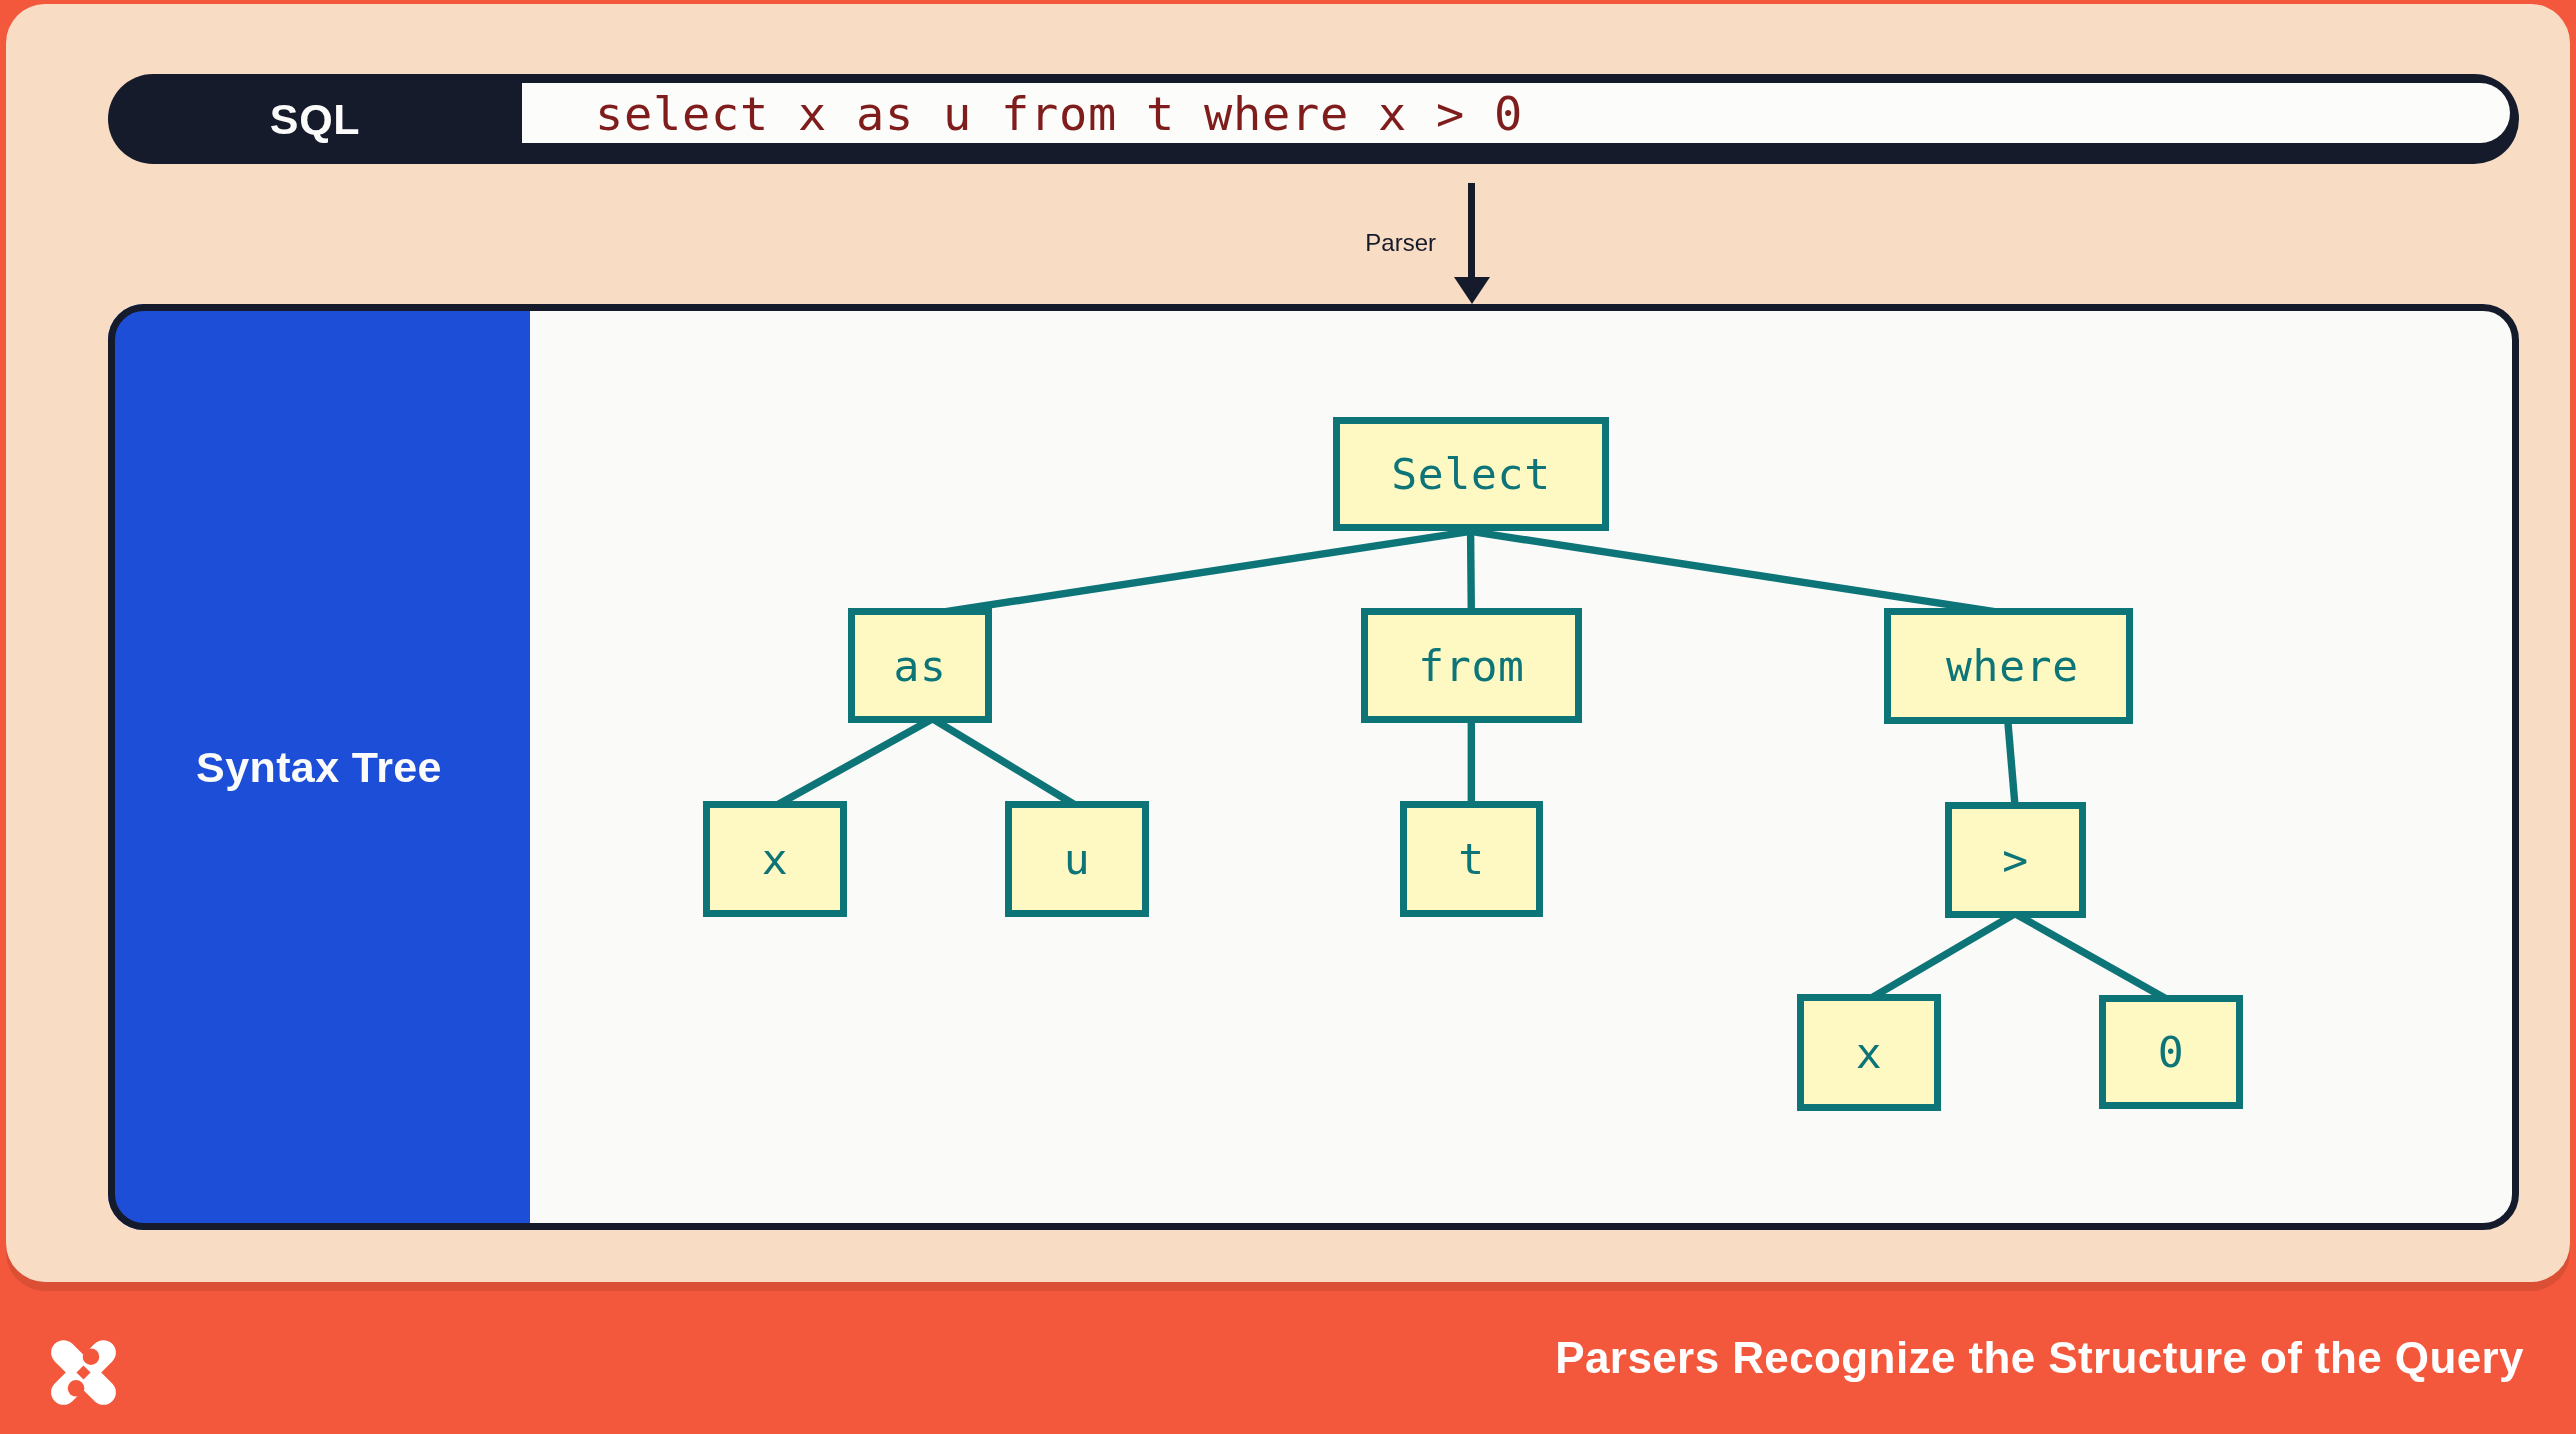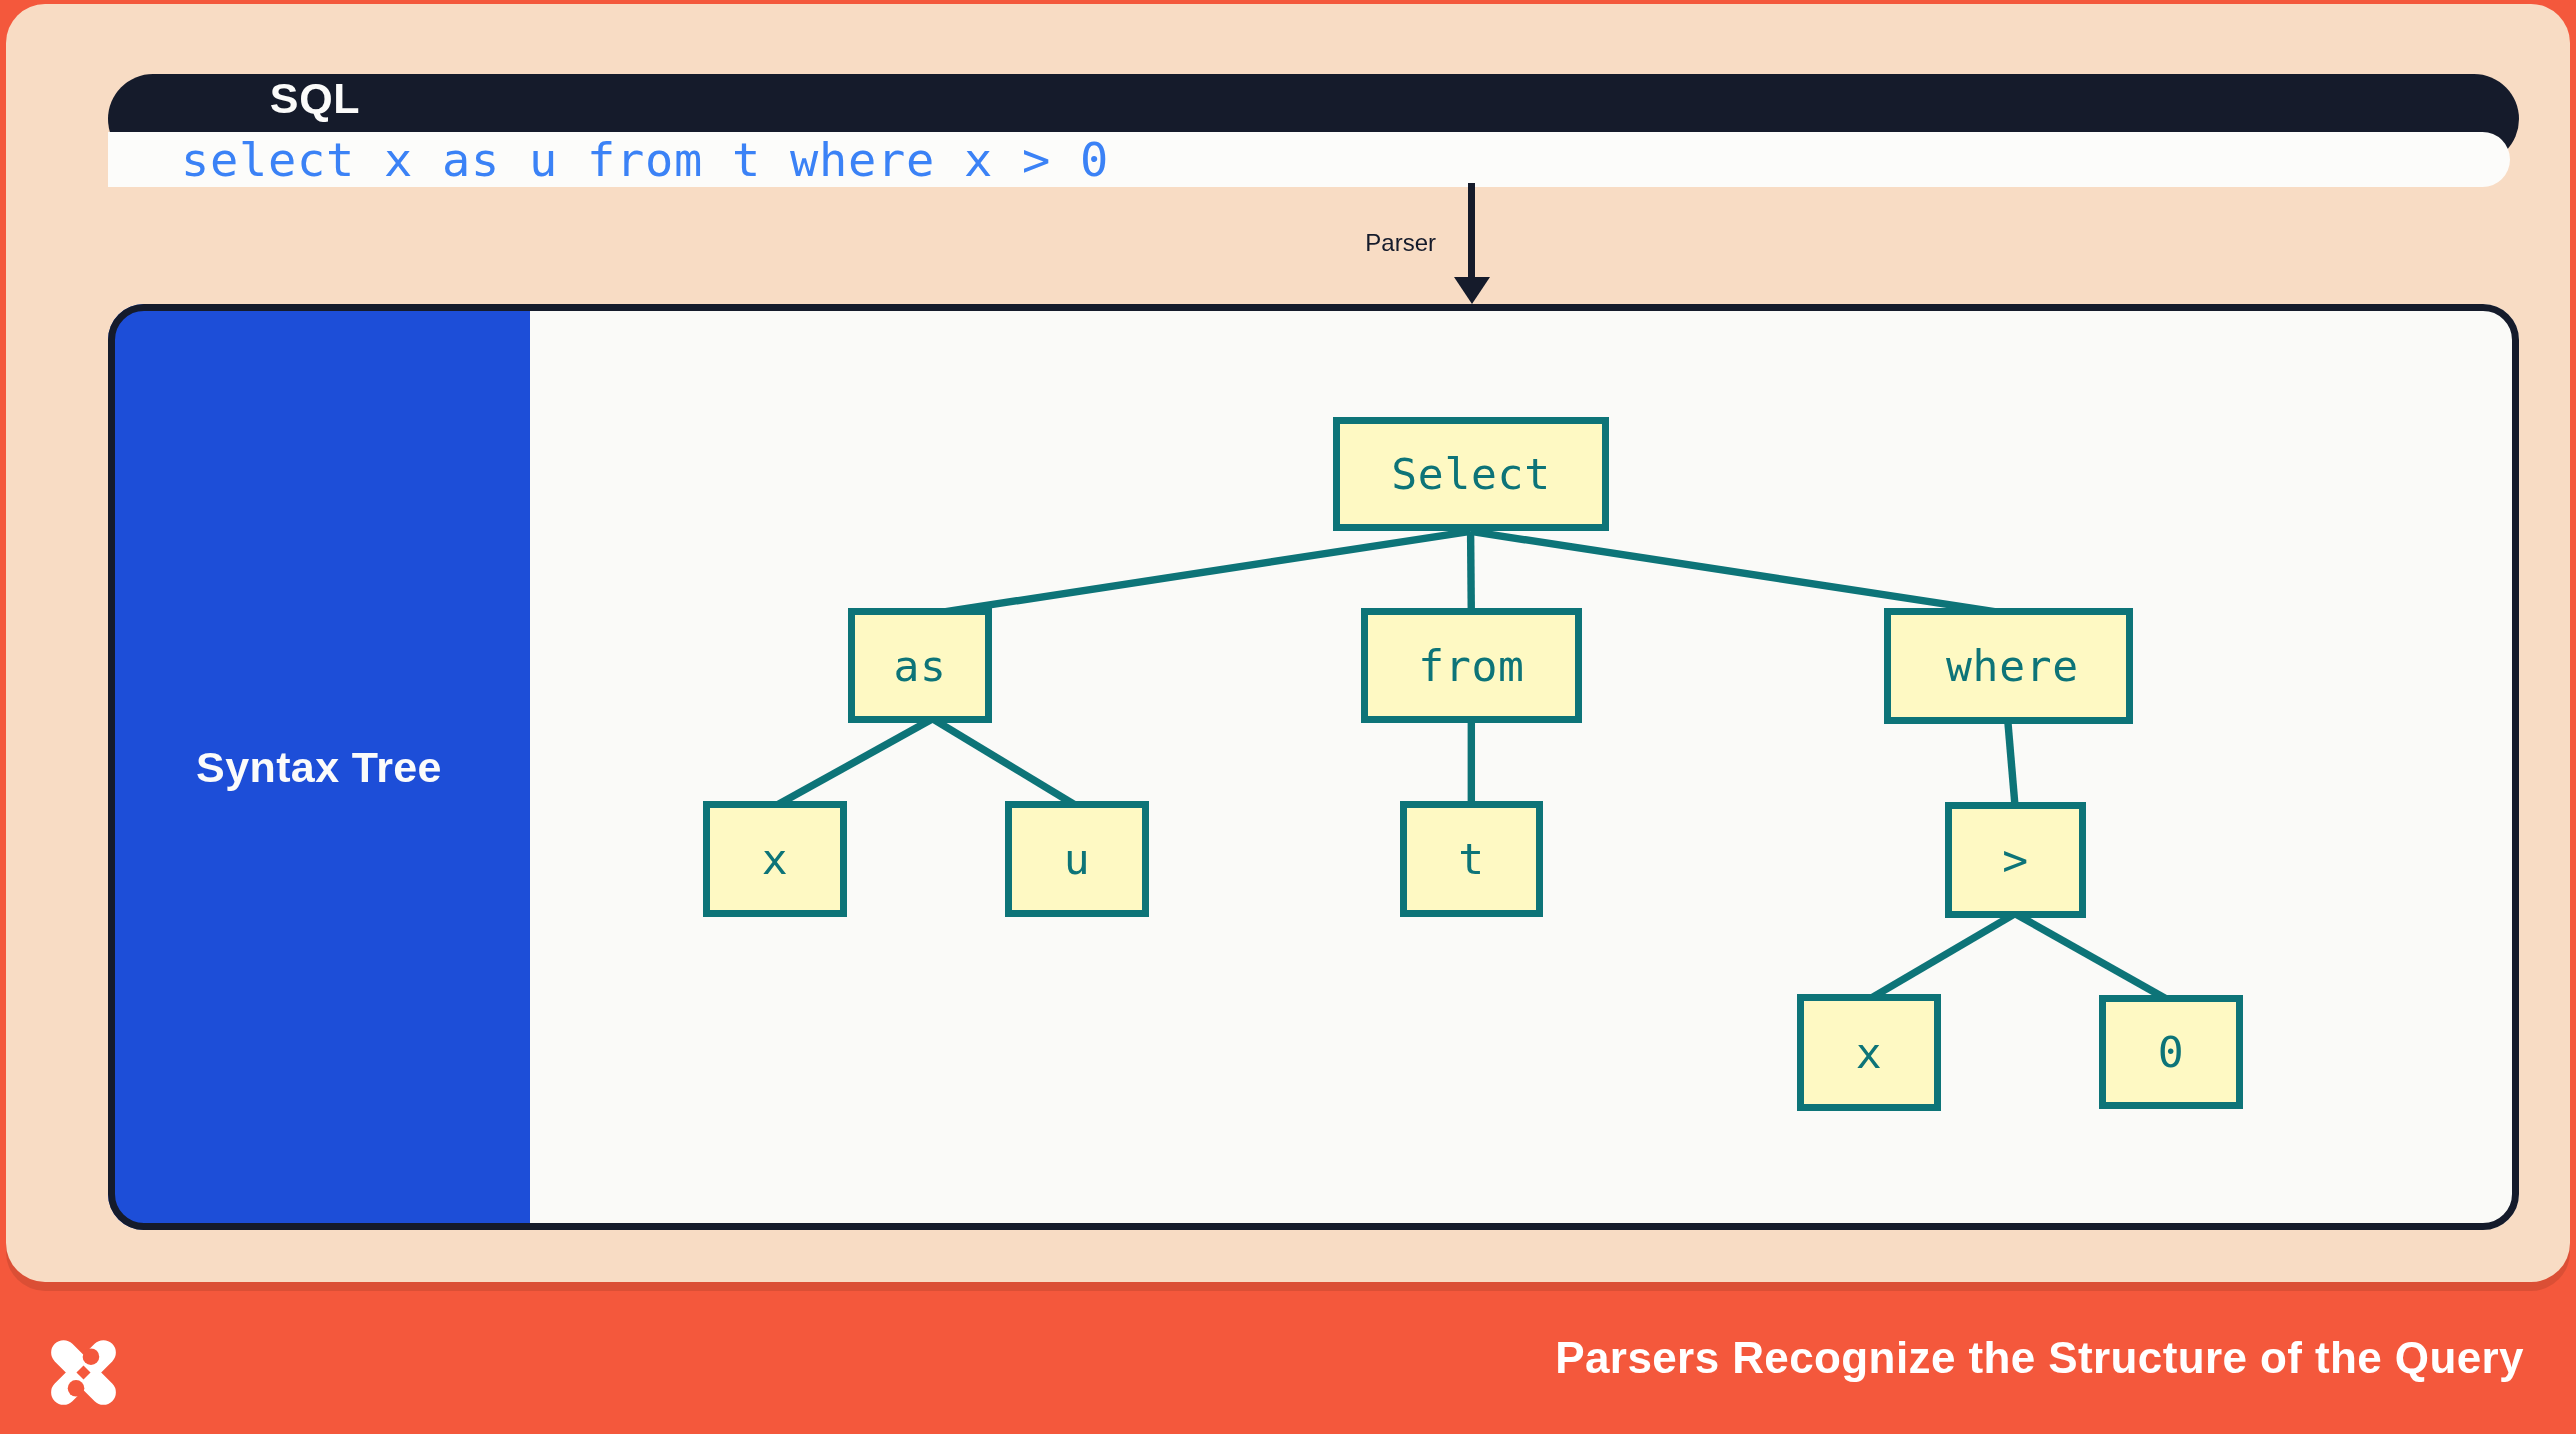--- a/index.html
+++ b/index.html
@@ -12,31 +12,31 @@
   }
   .peach-panel{
     position:absolute;left:6px;top:4.4px;width:2564px;height:1278px;
     background:#f8dcc4;border-radius:39px;
     box-shadow:0 9px 0 rgba(0,0,0,0.10);
   }
   
   .sql-pill{
     position:absolute;left:108px;top:74px;width:2411px;height:90px;
     background:#151b2b;border-radius:59px;
-    display:flex;align-items:stretch;box-sizing:border-box;flex-direction:column;
+    display:flex;align-items:stretch;box-sizing:border-box;
   }
   .sql-pill-label{
     width:414px;display:flex;align-items:center;justify-content:center;
     color:#fbfbfa;font-size:43px;font-weight:bold;letter-spacing:0.7px;
   }
   .sql-pill-body{
     flex:1;margin:9px 9px 21px 0;background:#fcfcfa;
     border-radius:0 47px 47px 0;
     display:flex;align-items:center;padding-left:73px;box-sizing:border-box;
-    color:#3b82f6;
+    color:#7f1d1d;
     font-family:"DejaVu Sans Mono", monospace;
     font-size:47px;letter-spacing:0.7px;white-space:pre;
   }
   
   .parser-label{
     position:absolute;right:1140px;top:222px;
     color:#151b2b;font-family:Liberation Sans, sans-serif;font-size:24px;
     line-height:42px;
   }
   .arrow-line{

